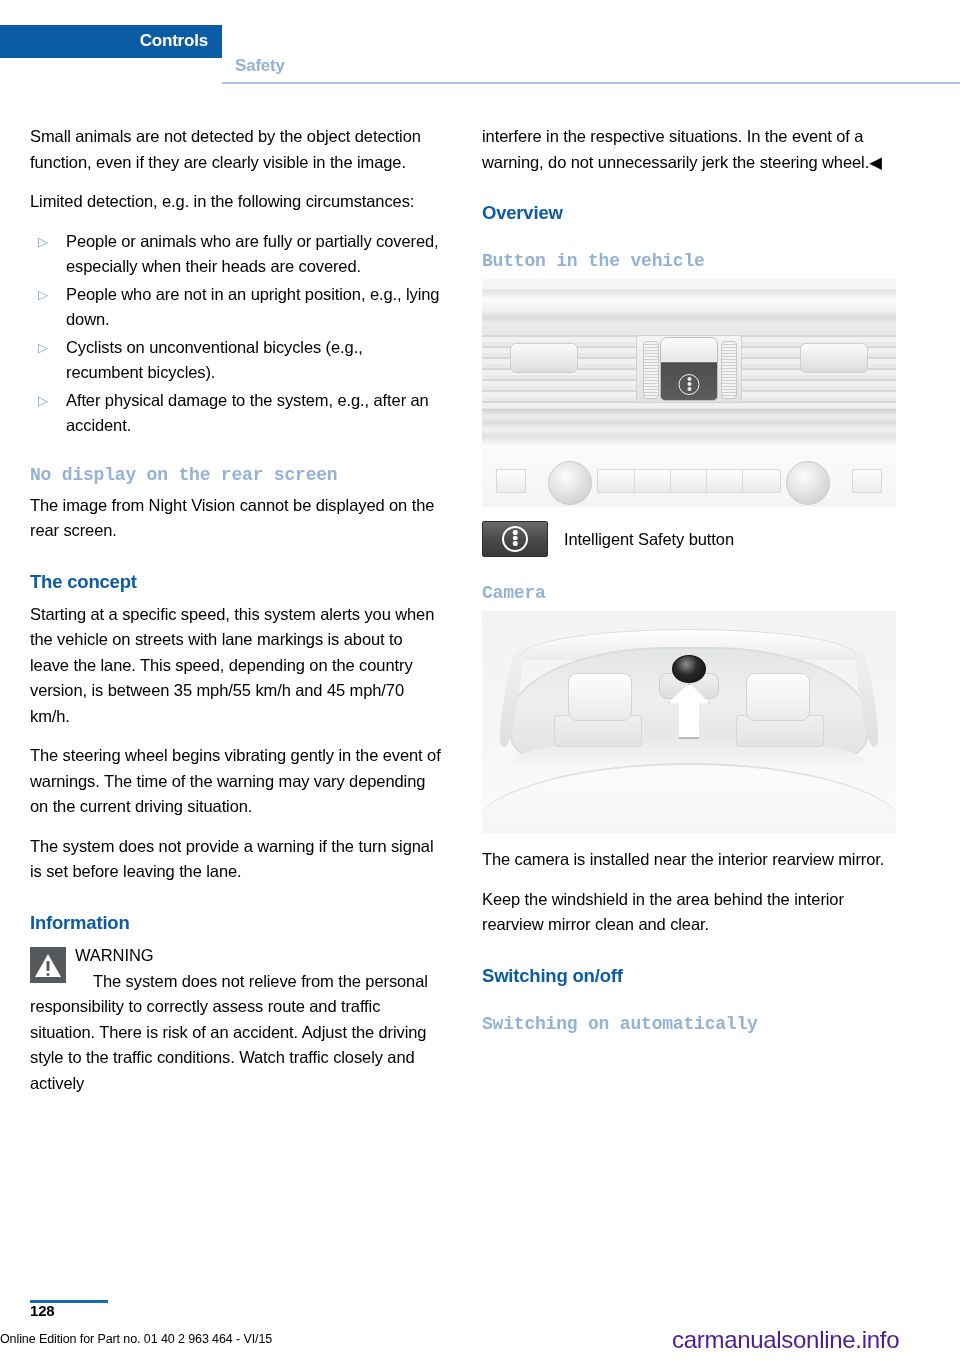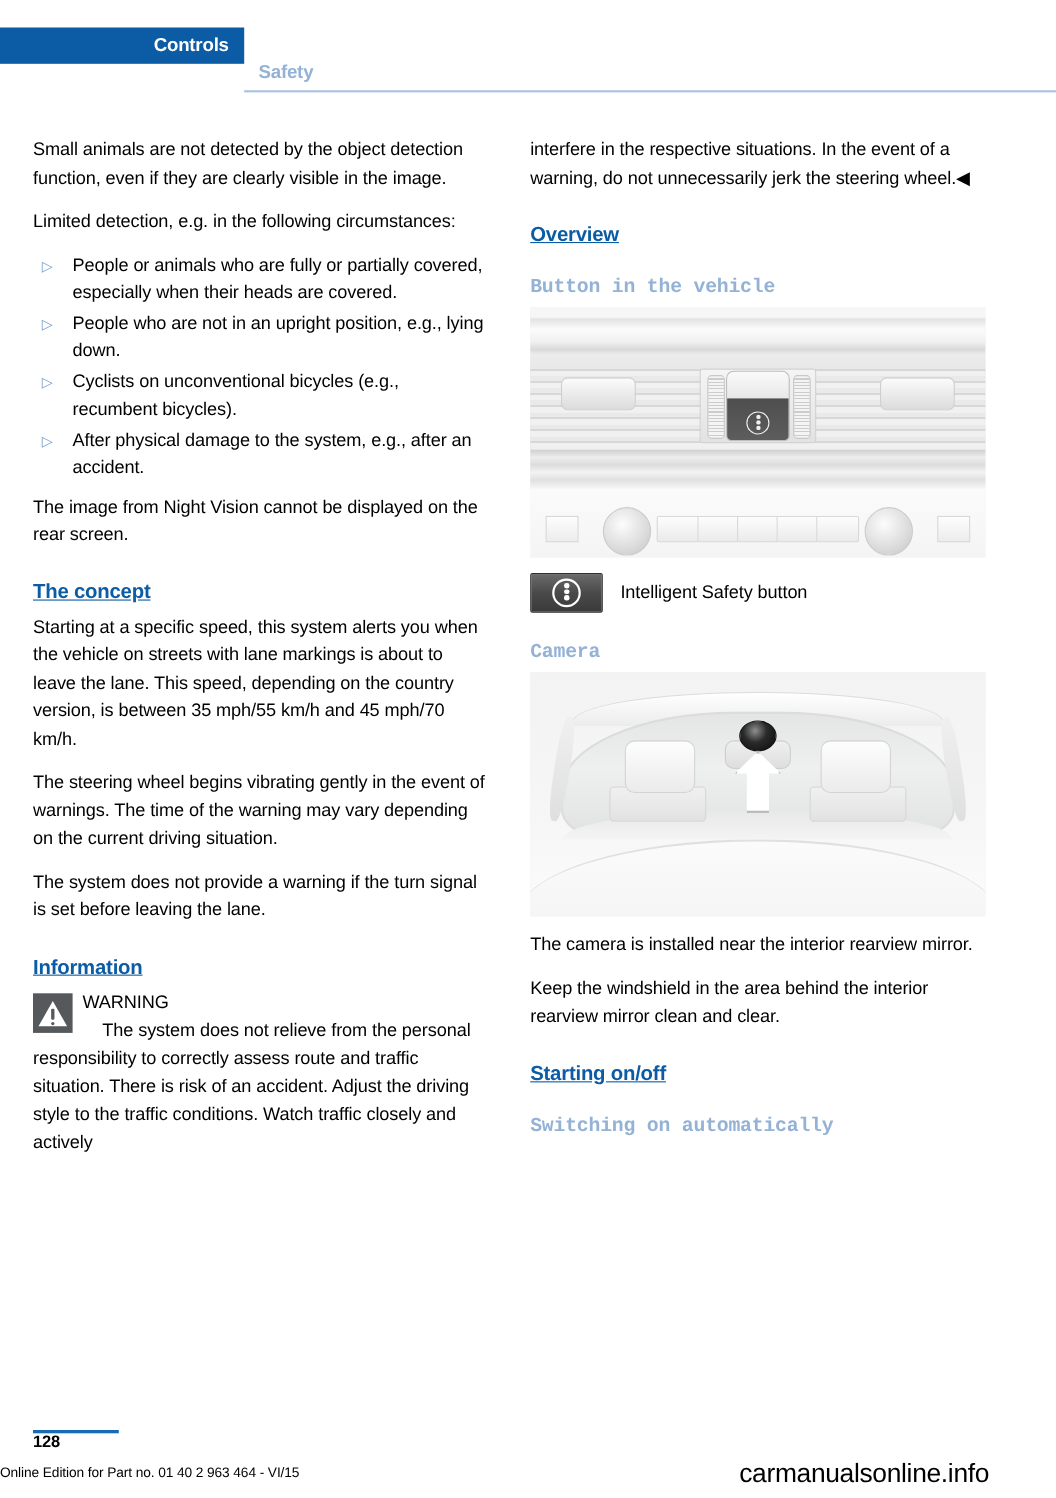--- a/index.html
+++ b/index.html
@@ -89,21 +89,20 @@
     margin: 30px 0 20px 0;
     letter-spacing: -0.3px;
   }
   h2.heading-2 {
     font-size: 18.5px;
     line-height: 24px;
     font-weight: bold;
     color: #0b5ca4;
     margin: 26px 0 8px 0;
     letter-spacing: -0.2px;
-    text-decoration: underline;
   }
   h3.heading-3 {
     font-size: 18px;
     line-height: 24px;
     font-weight: bold;
     color: #93b2d6;
     margin: 24px 0 6px 0;
     letter-spacing: -0.2px;
     font-family: Liberation Mono, monospace;
   }
@@ -495,21 +494,21 @@
     top: 40px;
     font-size: 12.5px;
     color: #000000;
     letter-spacing: -0.1px;
   }
   .watermark {
     position: absolute;
     left: 672px;
     top: 1326px;
     font-size: 24px;
-    color: #000000;
+    color: #4c1d95;
     letter-spacing: -0.3px;
     white-space: nowrap;
   }
 </style>
 </head>
 <body>
 
 <div class="header">
   <div class="header-tabbar">
     <div class="tab-active">
@@ -538,20 +537,21 @@
     <li>
       <span class="bullet-marker">▷</span>
       <span>Cyclists on unconventional bicycles (e.g., recumbent bicycles).</span>
     </li>
     <li>
       <span class="bullet-marker">▷</span>
       <span>After physical damage to the system, e.g., after an accident.</span>
     </li>
   </ul>
 
+  <h3 class="heading-3">No display on the rear screen</h3>
   <p class="para">The image from Night Vision cannot be displayed on the rear screen.</p>
 
 
   <h2 class="heading-2">The concept</h2>
   <p class="para">Starting at a specific speed, this system alerts you when the vehicle on streets with lane markings is about to leave the lane. This speed, depending on the country version, is between 35 mph/55 km/h and 45 mph/70 km/h.</p>
   <p class="para">The steering wheel begins vibrating gently in the event of warnings. The time of the warning may vary depending on the current driving situation.</p>
   <p class="para">The system does not provide a warning if the turn signal is set before leaving the lane.</p>
 
   <h2 class="heading-2">Information</h2>
 
@@ -632,21 +632,21 @@
       <div class="mirror"></div>
       <div class="camera-lens"></div>
       <div class="arrow-up"></div>
       <div class="hood"></div>
     </div>
   </div>
 
   <p class="para">The camera is installed near the interior rearview mirror.</p>
   <p class="para">Keep the windshield in the area behind the interior rearview mirror clean and clear.</p>
 
-  <h2 class="heading-2">Starting on/off</h2>
+  <h2 class="heading-2">Switching on/off</h2>
   <h3 class="heading-3">Switching on automatically</h3>
 
 </div>
 
 <div class="footer">
   <div class="footer-rule"></div>
   <span class="page-number">128</span>
   <div class="footer-center">Online Edition for Part no. 01 40 2 963 464 - VI/15</div>
 </div>
 <div class="watermark">carmanualsonline.info</div>

